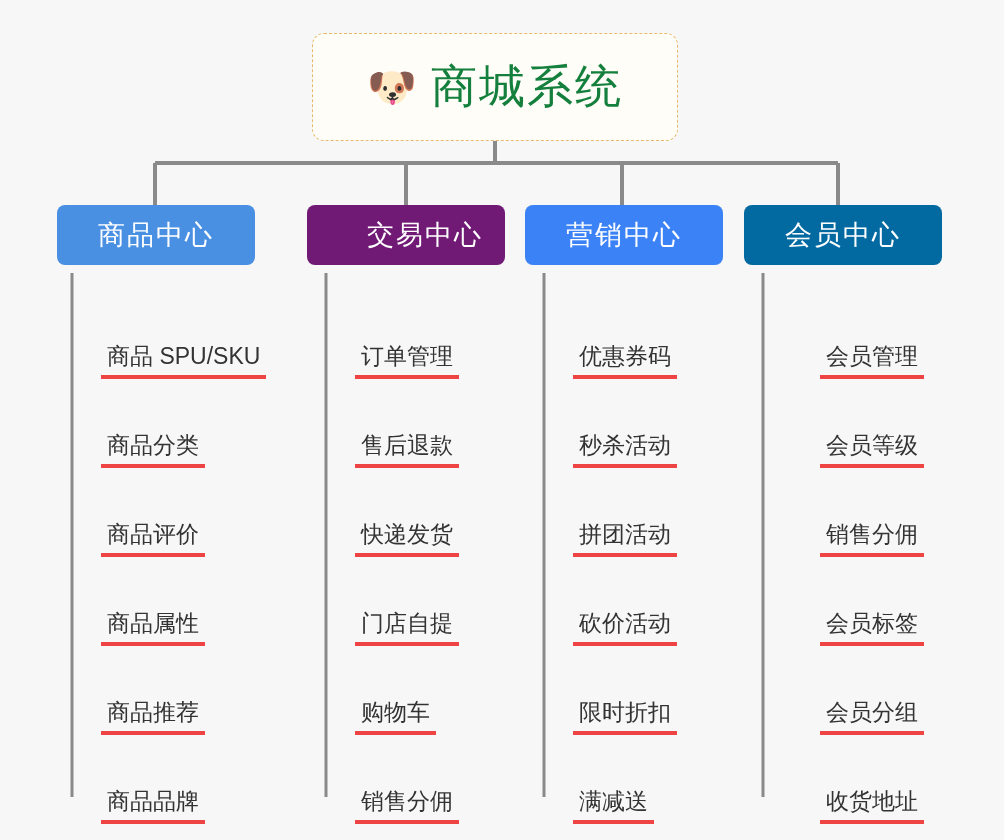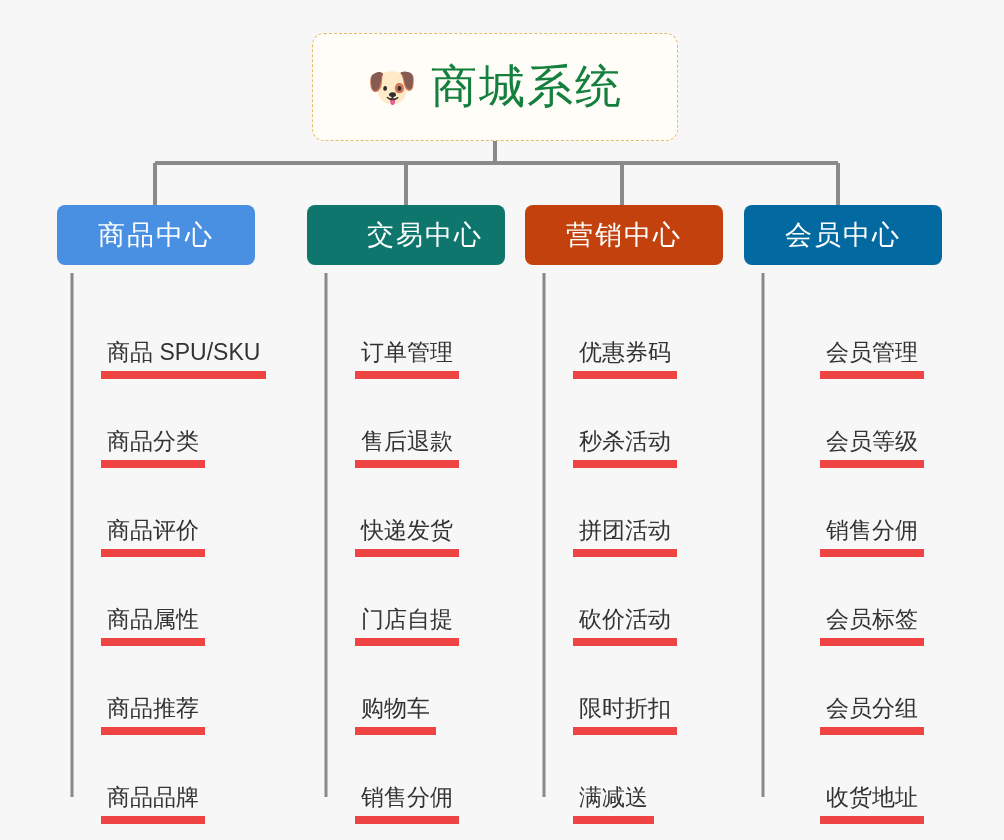--- a/index.html
+++ b/index.html
@@ -89,21 +89,21 @@
     display: flex;
     align-items: flex-end;
   }
   .item-label {
     display: inline-block;
     padding: 0 6px 6px 6px;
     margin-left: 29px;
     font-size: 23px;
     color: #333333;
     white-space: nowrap;
-    border-bottom: 8px solid #ef4444;
+    border-bottom: 4px solid #ef4444;
     line-height: 1.1;
   }
 </style>
 </head>
 <body>
 
 <div id="canvas">
 
   <svg id="connectors" viewBox="0 0 1004 840" width="1004" height="840" xmlns="http://www.w3.org/2000/svg">
 
@@ -125,24 +125,24 @@
   </svg>
 
   <div class="root-node">
     <span class="root-emoji">🐶</span>
     <span class="root-title">商城系统</span>
   </div>
 
   <div class="cat-box" style="left:57px;  background:#4a90e2;">
     <span>商品中心</span>
   </div>
-  <div class="cat-box" style="left:307px; background:#0f766e;padding-left:38px;">
+  <div class="cat-box" style="left:307px; background:#701a75;padding-left:38px;">
     <span>交易中心</span>
   </div>
-  <div class="cat-box" style="left:525px; background:#c2410c;">
+  <div class="cat-box" style="left:525px; background:#3b82f6;">
     <span>营销中心</span>
   </div>
   <div class="cat-box" style="left:744px; background:#0369a1;">
     <span>会员中心</span>
   </div>
 
   <div class="col" style="left:72px;">
     <div class="item">
         <span class="item-label">商品 SPU/SKU</span>
       </div>

